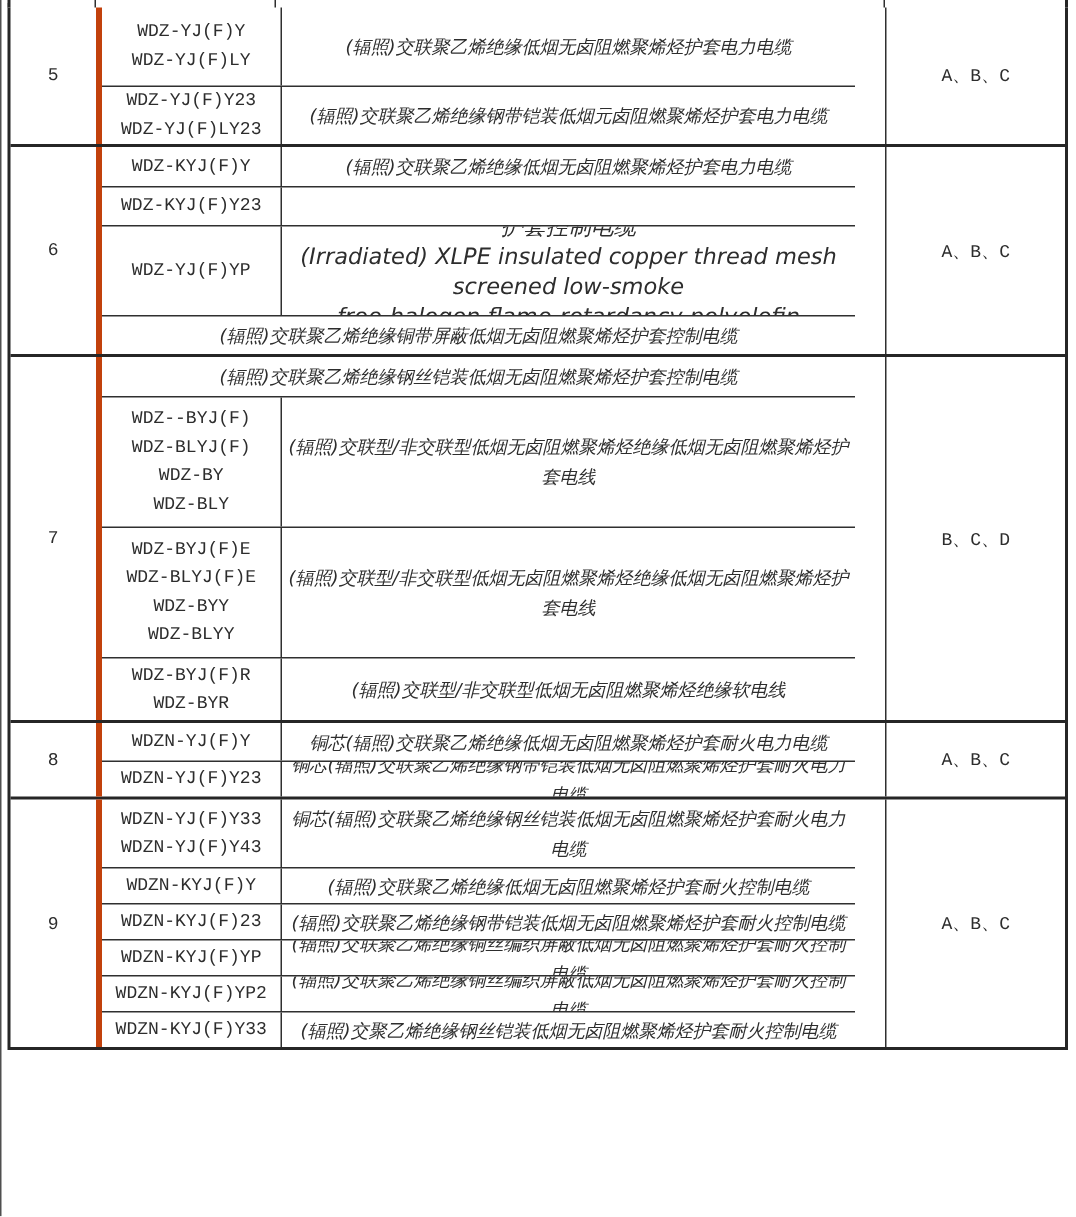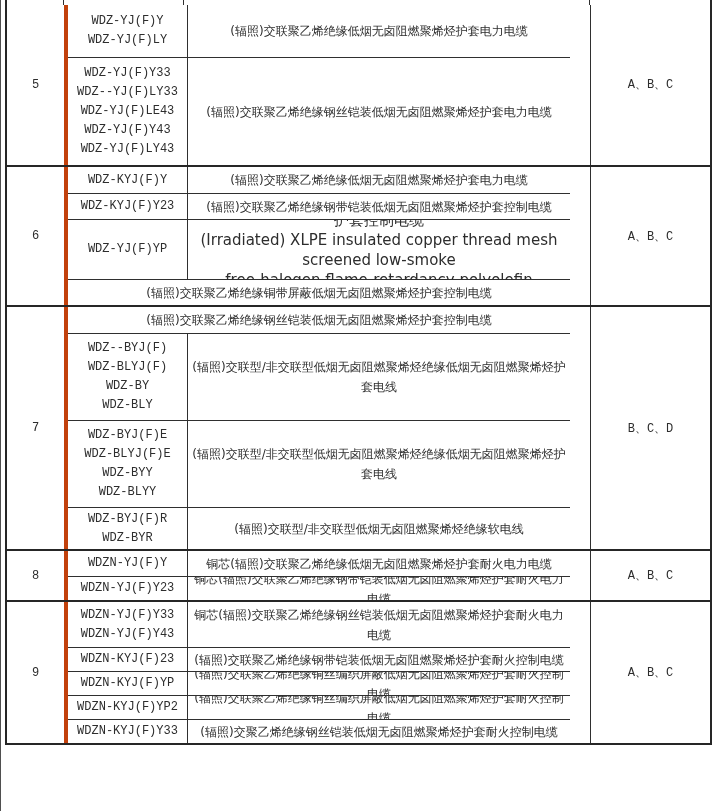--- a/index.html
+++ b/index.html
@@ -25,21 +25,21 @@
   .code-cell {
     width:120px; flex:none; border-right:1px solid #2f2f2f;
     display:flex; flex-direction:column; justify-content:center; align-items:center;
     text-align:center; white-space:pre-line;
     font-family:"Liberation Mono","DejaVu Sans Mono",monospace; font-size:12px; line-height:19px;
     overflow:hidden;
   }
   .desc-cell {
     flex:1; min-width:0; display:flex; align-items:center; justify-content:center;
     text-align:center; white-space:pre-line; padding:0 4px;
-    font-size:12px; line-height:20px; overflow:hidden;
+    font-size:12px; line-height:20px; overflow:hidden;font-style:italic;
   }
   .desc-mixed { font-size:15px; line-height:20px; }
   .cat-cell {
     width:120px; flex:none; border-left:1px solid #2f2f2f;
     display:flex; align-items:center; justify-content:center;
     font-family:"Liberation Mono","DejaVu Sans Mono",monospace; font-size:12px;margin-left:20px;
   }
 
   .stub-row {
     position:relative; margin-left:5px; width:707px; height:5px;
@@ -60,42 +60,38 @@
   <div class="cable-table">
 
     <div class="section">
       <div class="cell no-cell">5</div>
       <div class="mid">
         <div class="row" style="height:53px">
           <div class="cell code-cell">WDZ-YJ(F)Y
 WDZ-YJ(F)LY</div>
           <div class="cell desc-cell">(辐照)交联聚乙烯绝缘低烟无卤阻燃聚烯烃护套电力电缆</div>
         </div>
-        <div class="row" style="height:108px">
-          <div class="cell code-cell">WDZ-YJ(F)Y33
-WDZ--YJ(F)LY33
-WDZ-YJ(F)LE43
-WDZ-YJ(F)Y43
-WDZ-YJ(F)LY43</div>
-          <div class="cell desc-cell">(辐照)交联聚乙烯绝缘钢丝铠装低烟无卤阻燃聚烯烃护套电力电缆</div>
+        <div class="row" style="height:39px">
+          <div class="cell code-cell">WDZ-YJ(F)Y23
+WDZ-YJ(F)LY23</div>
+          <div class="cell desc-cell">(辐照)交联聚乙烯绝缘钢带铠装低烟元卤阻燃聚烯烃护套电力电缆</div>
         </div>
       </div>
       <div class="cell cat-cell">A、B、C</div>
     </div>
 
     <div class="section">
       <div class="cell no-cell">6</div>
       <div class="mid">
         <div class="row" style="height:26px">
           <div class="cell code-cell">WDZ-KYJ(F)Y</div>
           <div class="cell desc-cell">(辐照)交联聚乙烯绝缘低烟无卤阻燃聚烯烃护套电力电缆</div>
         </div>
         <div class="row" style="height:26px">
           <div class="cell code-cell">WDZ-KYJ(F)Y23</div>
-          <div class="cell desc-cell">(辐照)交联聚乙烯绝缘钢带铠装低烟无卤阻燃聚烯烃护套控制电缆</div>
         </div>
         <div class="row" style="height:60px">
           <div class="cell code-cell">WDZ-YJ(F)YP</div>
           <div class="cell desc-cell desc-mixed">(辐照)交联聚乙烯绝缘铜丝编织屏蔽低烟无卤阻燃聚烯烃护套控制电缆
 (Irradiated) XLPE insulated copper thread mesh screened low-smoke
 free-halogen flame-retardancy polyolefin sheathed control cables</div>
         </div>
         <div class="row" style="height:26px">
           <div class="cell desc-cell">(辐照)交联聚乙烯绝缘铜带屏蔽低烟无卤阻燃聚烯烃护套控制电缆</div>
         </div>
@@ -149,20 +145,24 @@
 
     <div class="section">
       <div class="cell no-cell">9</div>
       <div class="mid">
         <div class="row" style="height:45px">
           <div class="cell code-cell">WDZN-YJ(F)Y33
 WDZN-YJ(F)Y43</div>
           <div class="cell desc-cell">铜芯(辐照)交联聚乙烯绝缘钢丝铠装低烟无卤阻燃聚烯烃护套耐火电力电缆</div>
         </div>
         <div class="row" style="height:24px">
+          <div class="cell code-cell">WDZN-KYJ(F)Y</div>
+          <div class="cell desc-cell">(辐照)交联聚乙烯绝缘低烟无卤阻燃聚烯烃护套耐火控制电缆</div>
+        </div>
+        <div class="row" style="height:24px">
           <div class="cell code-cell">WDZN-KYJ(F)23</div>
           <div class="cell desc-cell">(辐照)交联聚乙烯绝缘钢带铠装低烟无卤阻燃聚烯烃护套耐火控制电缆</div>
         </div>
         <div class="row" style="height:24px">
           <div class="cell code-cell">WDZN-KYJ(F)YP</div>
           <div class="cell desc-cell">(辐照)交联聚乙烯绝缘铜丝编织屏蔽低烟无卤阻燃聚烯烃护套耐火控制电缆</div>
         </div>
         <div class="row" style="height:24px">
           <div class="cell code-cell">WDZN-KYJ(F)YP2</div>
           <div class="cell desc-cell">(辐照)交联聚乙烯绝缘铜丝编织屏蔽低烟无卤阻燃聚烯烃护套耐火控制电缆</div>

